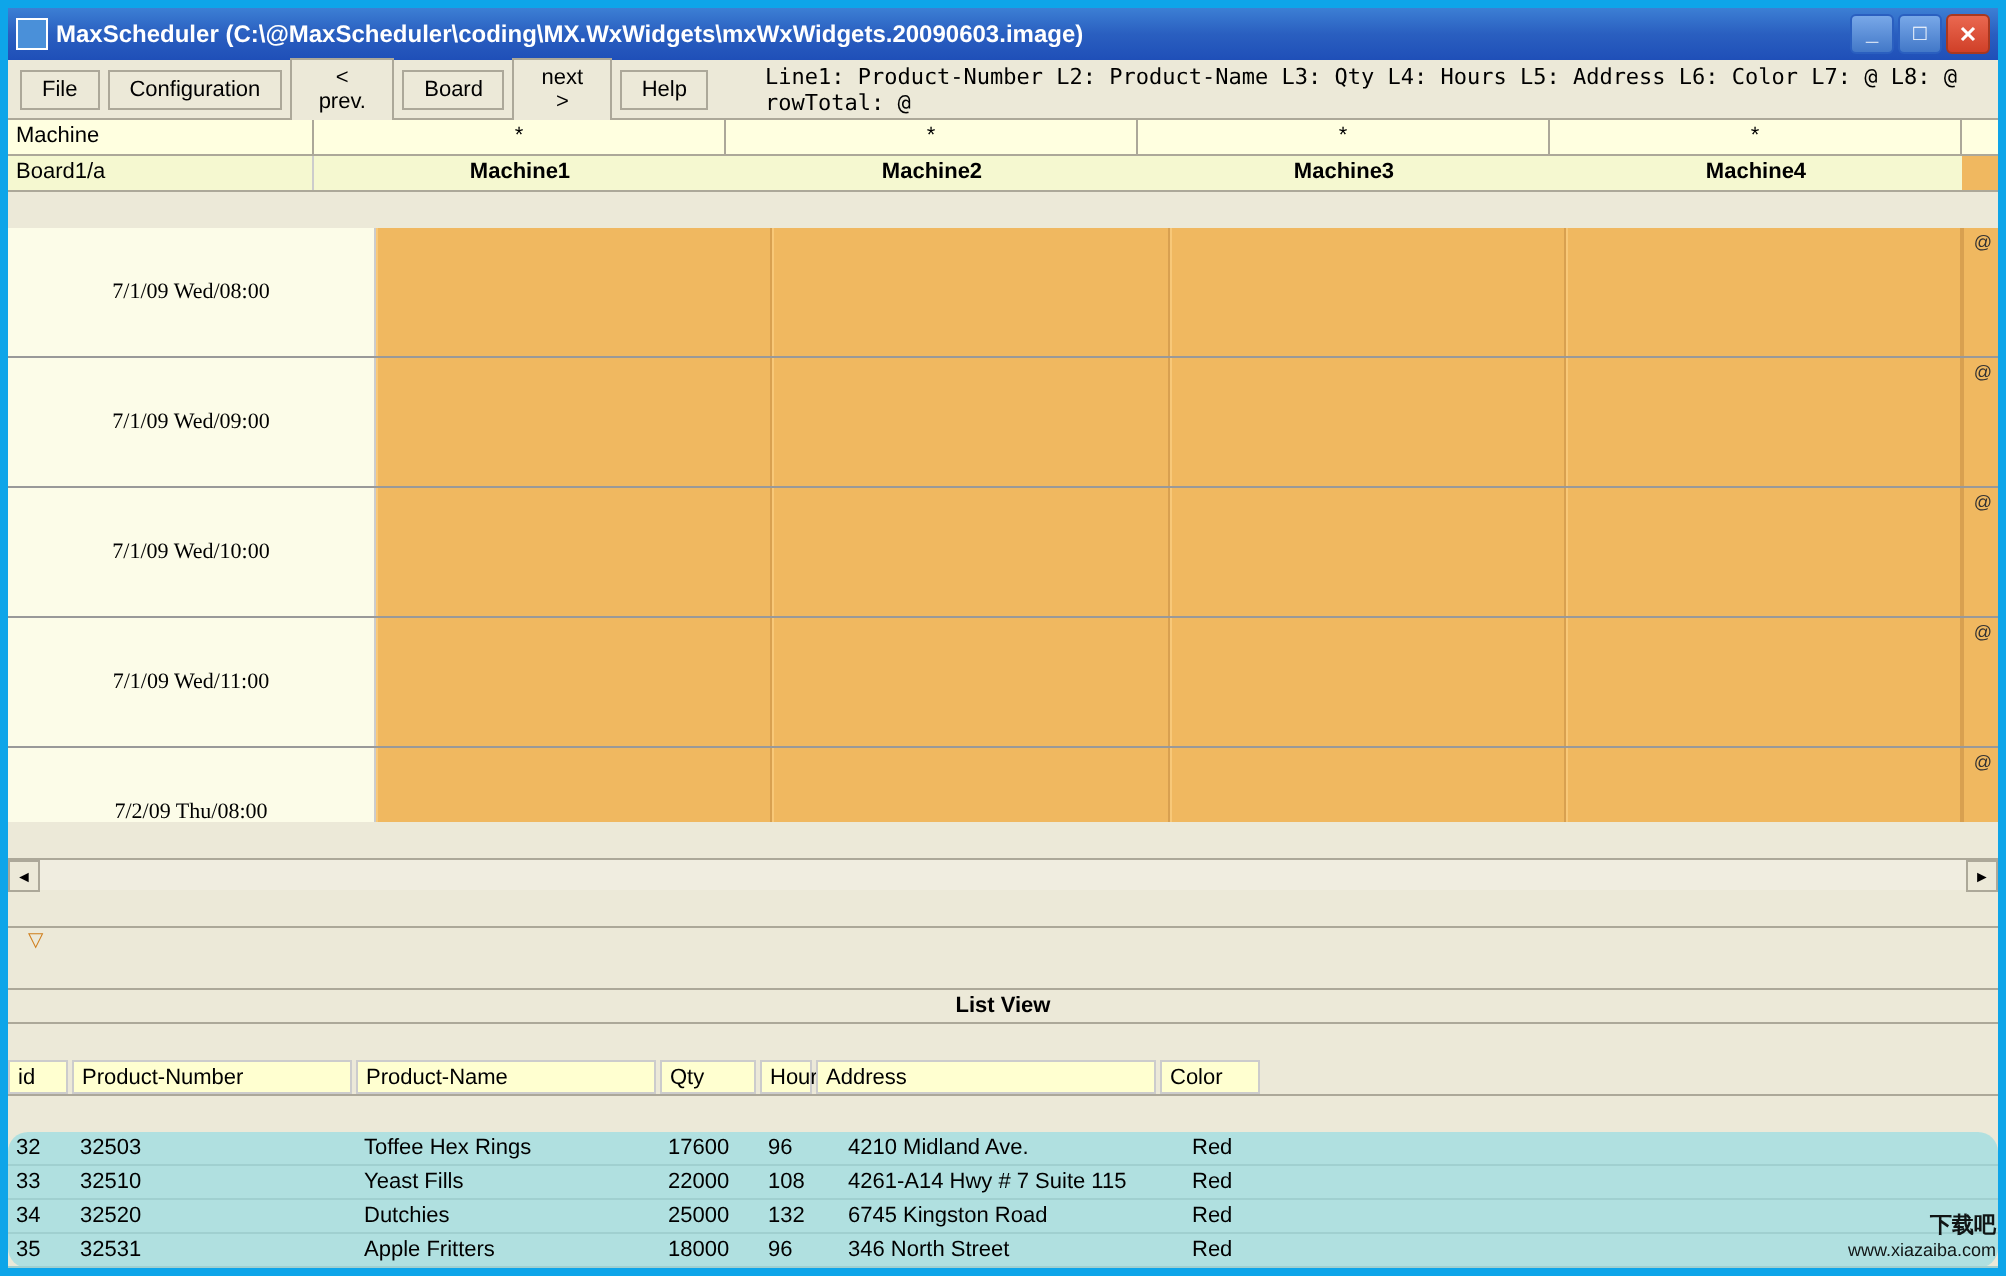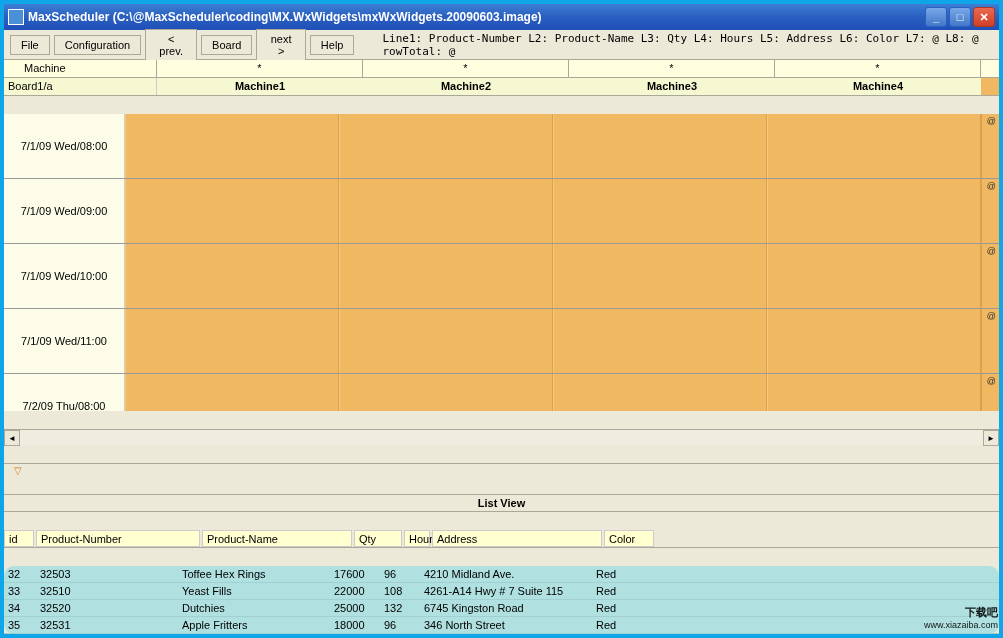--- a/index.html
+++ b/index.html
@@ -12,49 +12,49 @@
 .titlebar-text { flex: 1; font-weight: bold; font-size: 12px; }
 .titlebar-buttons { display: flex; gap: 2px; }
 .titlebar-btn { width: 22px; height: 20px; background: linear-gradient(to bottom, #78a8e8, #4278c8); border: 1px solid #2a5fc0; border-radius: 3px; color: white; display: flex; align-items: center; justify-content: center; font-weight: bold; cursor: pointer; }
 .titlebar-btn.close { background: linear-gradient(to bottom, #ea6850, #d04028); border-color: #a83820; }
 
 .toolbar { height: 30px; background: #ece9d8; border-bottom: 1px solid #aca899; display: flex; align-items: center; padding: 0 6px; gap: 4px; }
 .toolbar-btn { background: #ece9d8; border: 1px solid #aca899; padding: 3px 10px; cursor: pointer; font-size: 11px; }
 .toolbar-status { margin-left: 24px; font-family: monospace; font-size: 11px; color: #000; }
 
 .machine-row { height: 18px; background: #ffffe0; border-bottom: 1px solid #aca899; display: flex; }
-.machine-label { width: 153px; padding: 2px 20px; border-right: 1px solid #aca899; }
+.machine-label { width: 153px; padding: 2px 4px; border-right: 1px solid #aca899; }
 .machine-col { flex: 1; text-align: center; padding: 2px; border-right: 1px solid #aca899; }
 
 .content-area { flex: 1; display: flex; flex-direction: column; overflow: hidden; background: #ece9d8; gap: 18px; }
 
 .board-header { height: 18px; background: #f5f8d0; display: flex; border-bottom: 1px solid #aca899; }
 .board-label { width: 153px; padding: 2px 4px; font-size: 11px; border-right: 1px solid #ccc; }
 .board-col { flex: 1; text-align: center; font-weight: bold; padding: 2px; color: #000; }
 .board-scroll-col { width: 18px; background: #f0b860; }
 
 .schedule-area { flex: 1; overflow: hidden; position: relative; }
 .schedule-rows { display: flex; flex-direction: column; }
 .sched-row { height: 65px; display: flex; border-bottom: 1px solid #999; }
-.sched-time { width: 121px; background: #fcfce8; display: flex; align-items: center; justify-content: center; font-family: Liberation Sans, sans-serif; font-size: 11px; border-right: 1px solid #ccc; }
+.sched-time { width: 184px; background: #fcfce8; display: flex; align-items: center; justify-content: center; font-family: Liberation Serif, serif; font-size: 11px; border-right: 1px solid #ccc; }
 .sched-cell { flex: 1; background: #f0b860; border-right: 1px solid #d8a050; border-left: 1px solid #f8c878; position: relative; }
 .sched-scroll-col { width: 18px; background: #f0b860; border-left: 1px solid #d8a050; position: relative; }
 .sched-scroll-col::after { content: "@"; position: absolute; top: 2px; right: 3px; font-size: 9px; color: #333; }
 
 .scrollbar-h { height: 16px; background: #ece9d8; border-top: 1px solid #aca899; display: flex; }
 .scroll-btn { width: 16px; height: 16px; background: #ece9d8; border: 1px solid #aca899; display: flex; align-items: center; justify-content: center; font-size: 8px; cursor: pointer; }
 .scroll-track { flex: 1; background: #f0ede0; }
 .scroll-arrow-down { margin-left: 4px; color: #d08020; font-size: 10px; }
 
 .list-view-header { height: 18px; background: #ece9d8; text-align: center; font-weight: bold; border-top: 1px solid #aca899; border-bottom: 1px solid #aca899; padding: 2px; }
 
 .list-headers { height: 18px; background: #ece9d8; display: flex; border-bottom: 1px solid #aca899; }
 .list-h { background: #ffffd0; border: 1px solid #ccc; padding: 2px 4px; margin-right: 2px; font-size: 11px; }
 .list-h.id { width: 30px; }
-.list-h.pn { width: 164px; }
+.list-h.pn { width: 140px; }
 .list-h.pname { width: 150px; }
 .list-h.qty { width: 48px; }
 .list-h.hours { width: 26px; }
 .list-h.addr { width: 170px; }
 .list-h.color { width: 50px; }
 
 .list-rows { background: #b0e0e0; border-radius: 10px; }
 .list-row { height: 17px; display: flex; border-bottom: 1px solid #a0d0d0; font-family: monospace; font-size: 11px; }
 .list-c { padding: 2px 4px; }
 .list-c.id { width: 32px; }

